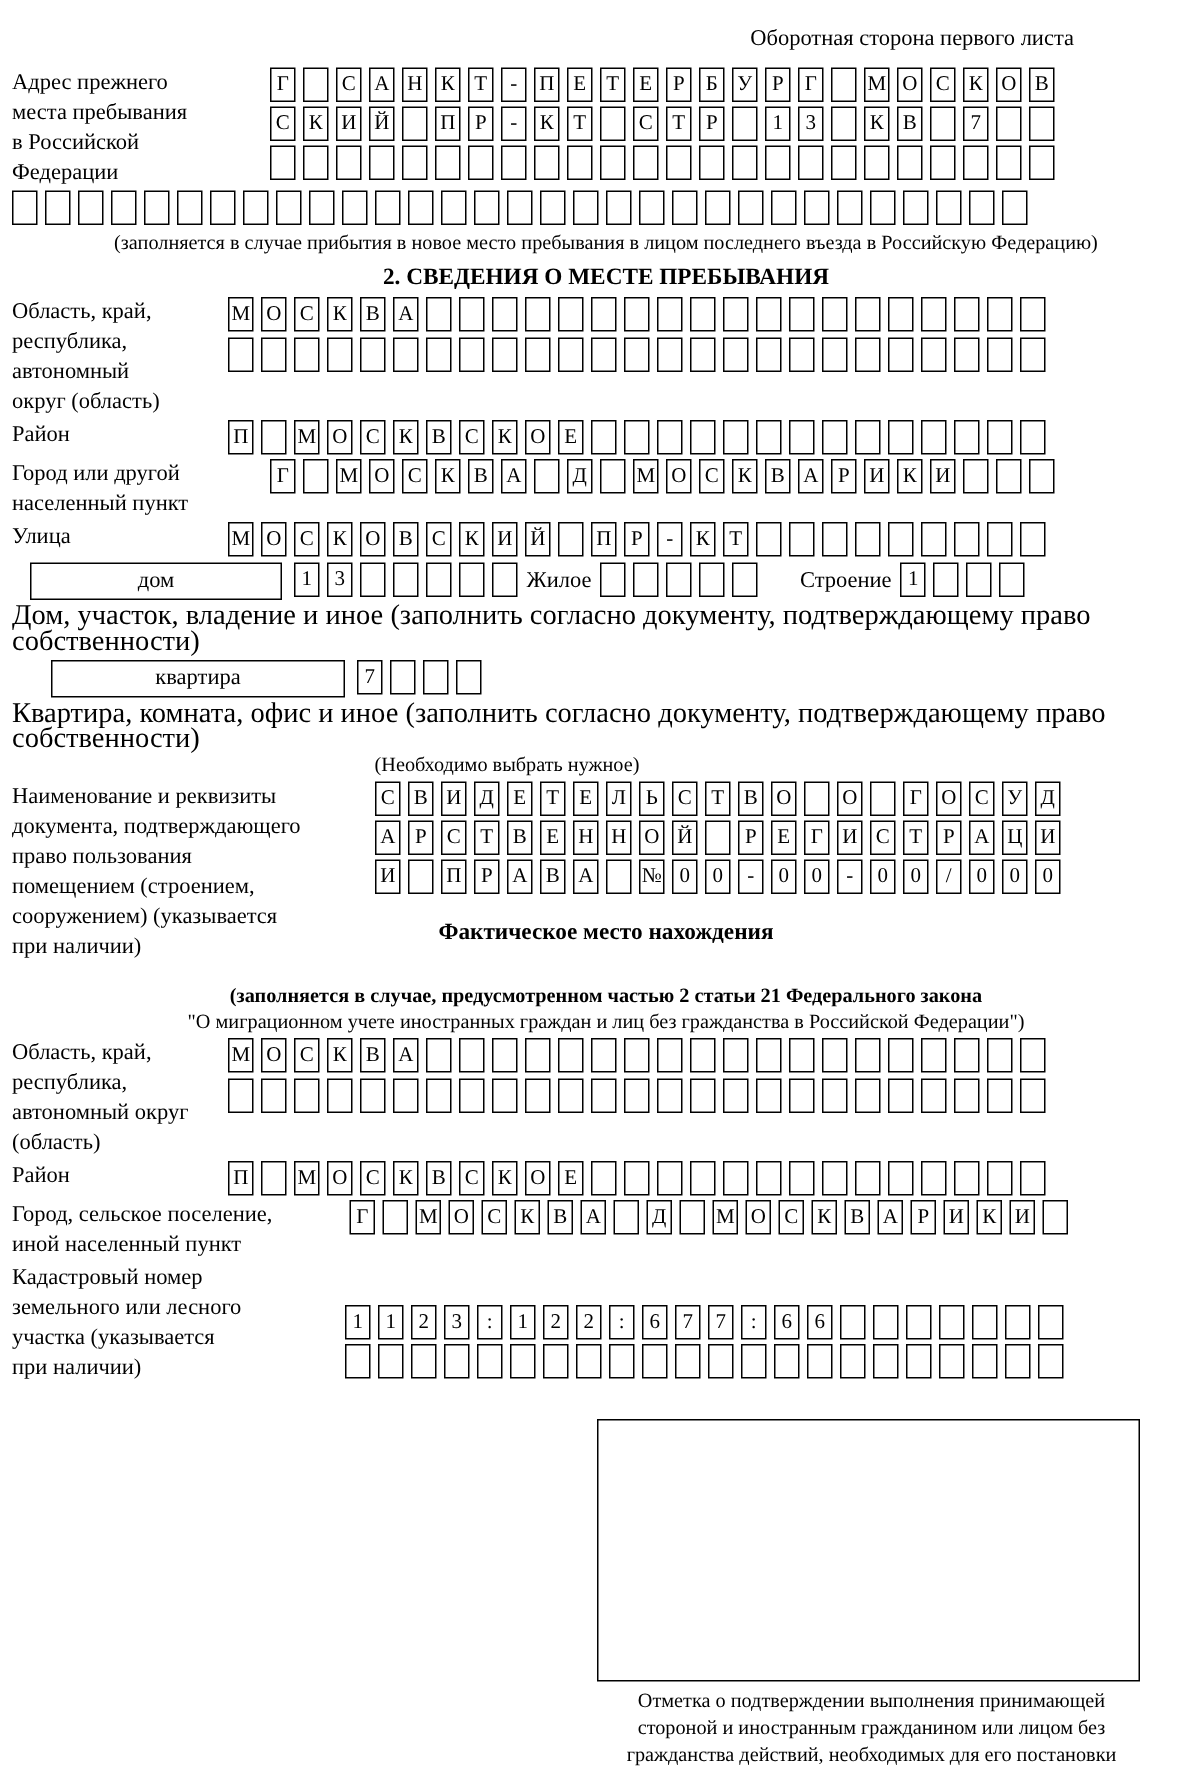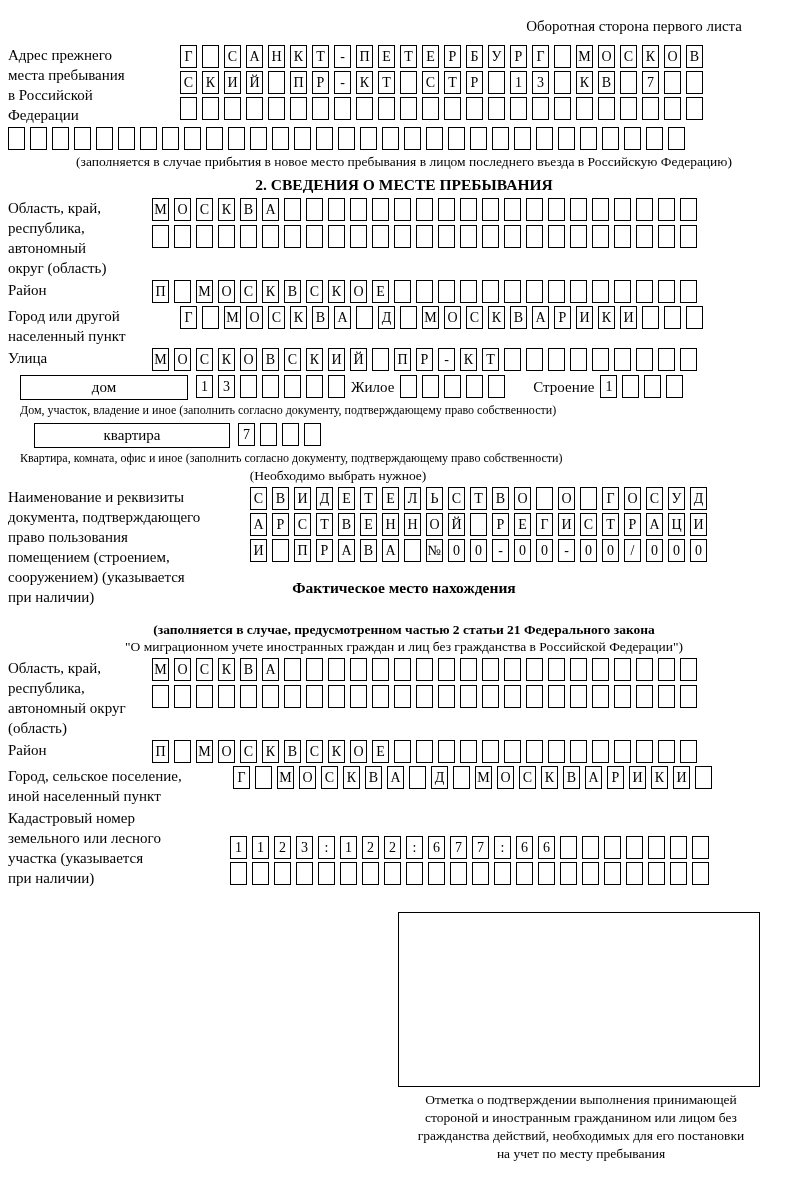--- a/index.html
+++ b/index.html
@@ -5,21 +5,21 @@
   * { box-sizing: border-box; }
   html,body { margin:0; padding:0; background:#fff; }
   .page {
     position:relative;
     width:800px; height:1180px;
     background:#fff; color:#000;
     font-family:"Liberation Serif", serif;
     overflow:hidden;
     padding:18px 0 0 8px;
   }
-  .hdr { text-align:right; padding-right:58px; font-size:15px; }
+  .hdr { text-align:right; padding-right:84px; font-size:15px; }
 
   .formline { display:flex; align-items:flex-start; }
   .lbl { font-size:15px; line-height:20px; white-space:pre-line; flex:0 0 auto; }
 
   .rowset > .cellrow { margin-bottom:3px; }
   .cellrow { display:flex; gap:5px; }
   .cell {
     flex:0 0 17px; width:17px; height:23px;
     border:1px solid #000;
     font-size:14px; line-height:22px; text-align:center;
@@ -31,21 +31,21 @@
   .widebox {
     border:1px solid #000; height:25px; text-align:center;
     font-size:15px; line-height:23px; flex:0 0 auto;
   }
   .inlinelbl { font-size:15px; line-height:25px; padding:0 6px; white-space:nowrap; }
 
   .chk {
     width:19px; height:24px; border:1px solid #000;
     font-size:14px; line-height:22px; text-align:center; flex:0 0 auto;
   }
-  .leftnote { font-size:12px; line-height:17px; padding-left:28px;margin-left:12px; }
+  .leftnote { font-size:19px; line-height:17px; padding-left:28px; }
 
   .stamp-box {
     width:362px; height:175px; border:1.5px solid #000;
     margin-left:390px;
   }
   .stamp-caption {
     width:390px; margin-left:378px; margin-top:4px;
     text-align:center; font-size:13.5px; line-height:18px; white-space:pre-line;
   }
   .mt2{margin-top:2px;} .mt3{margin-top:3px;} .mt4{margin-top:4px;}

